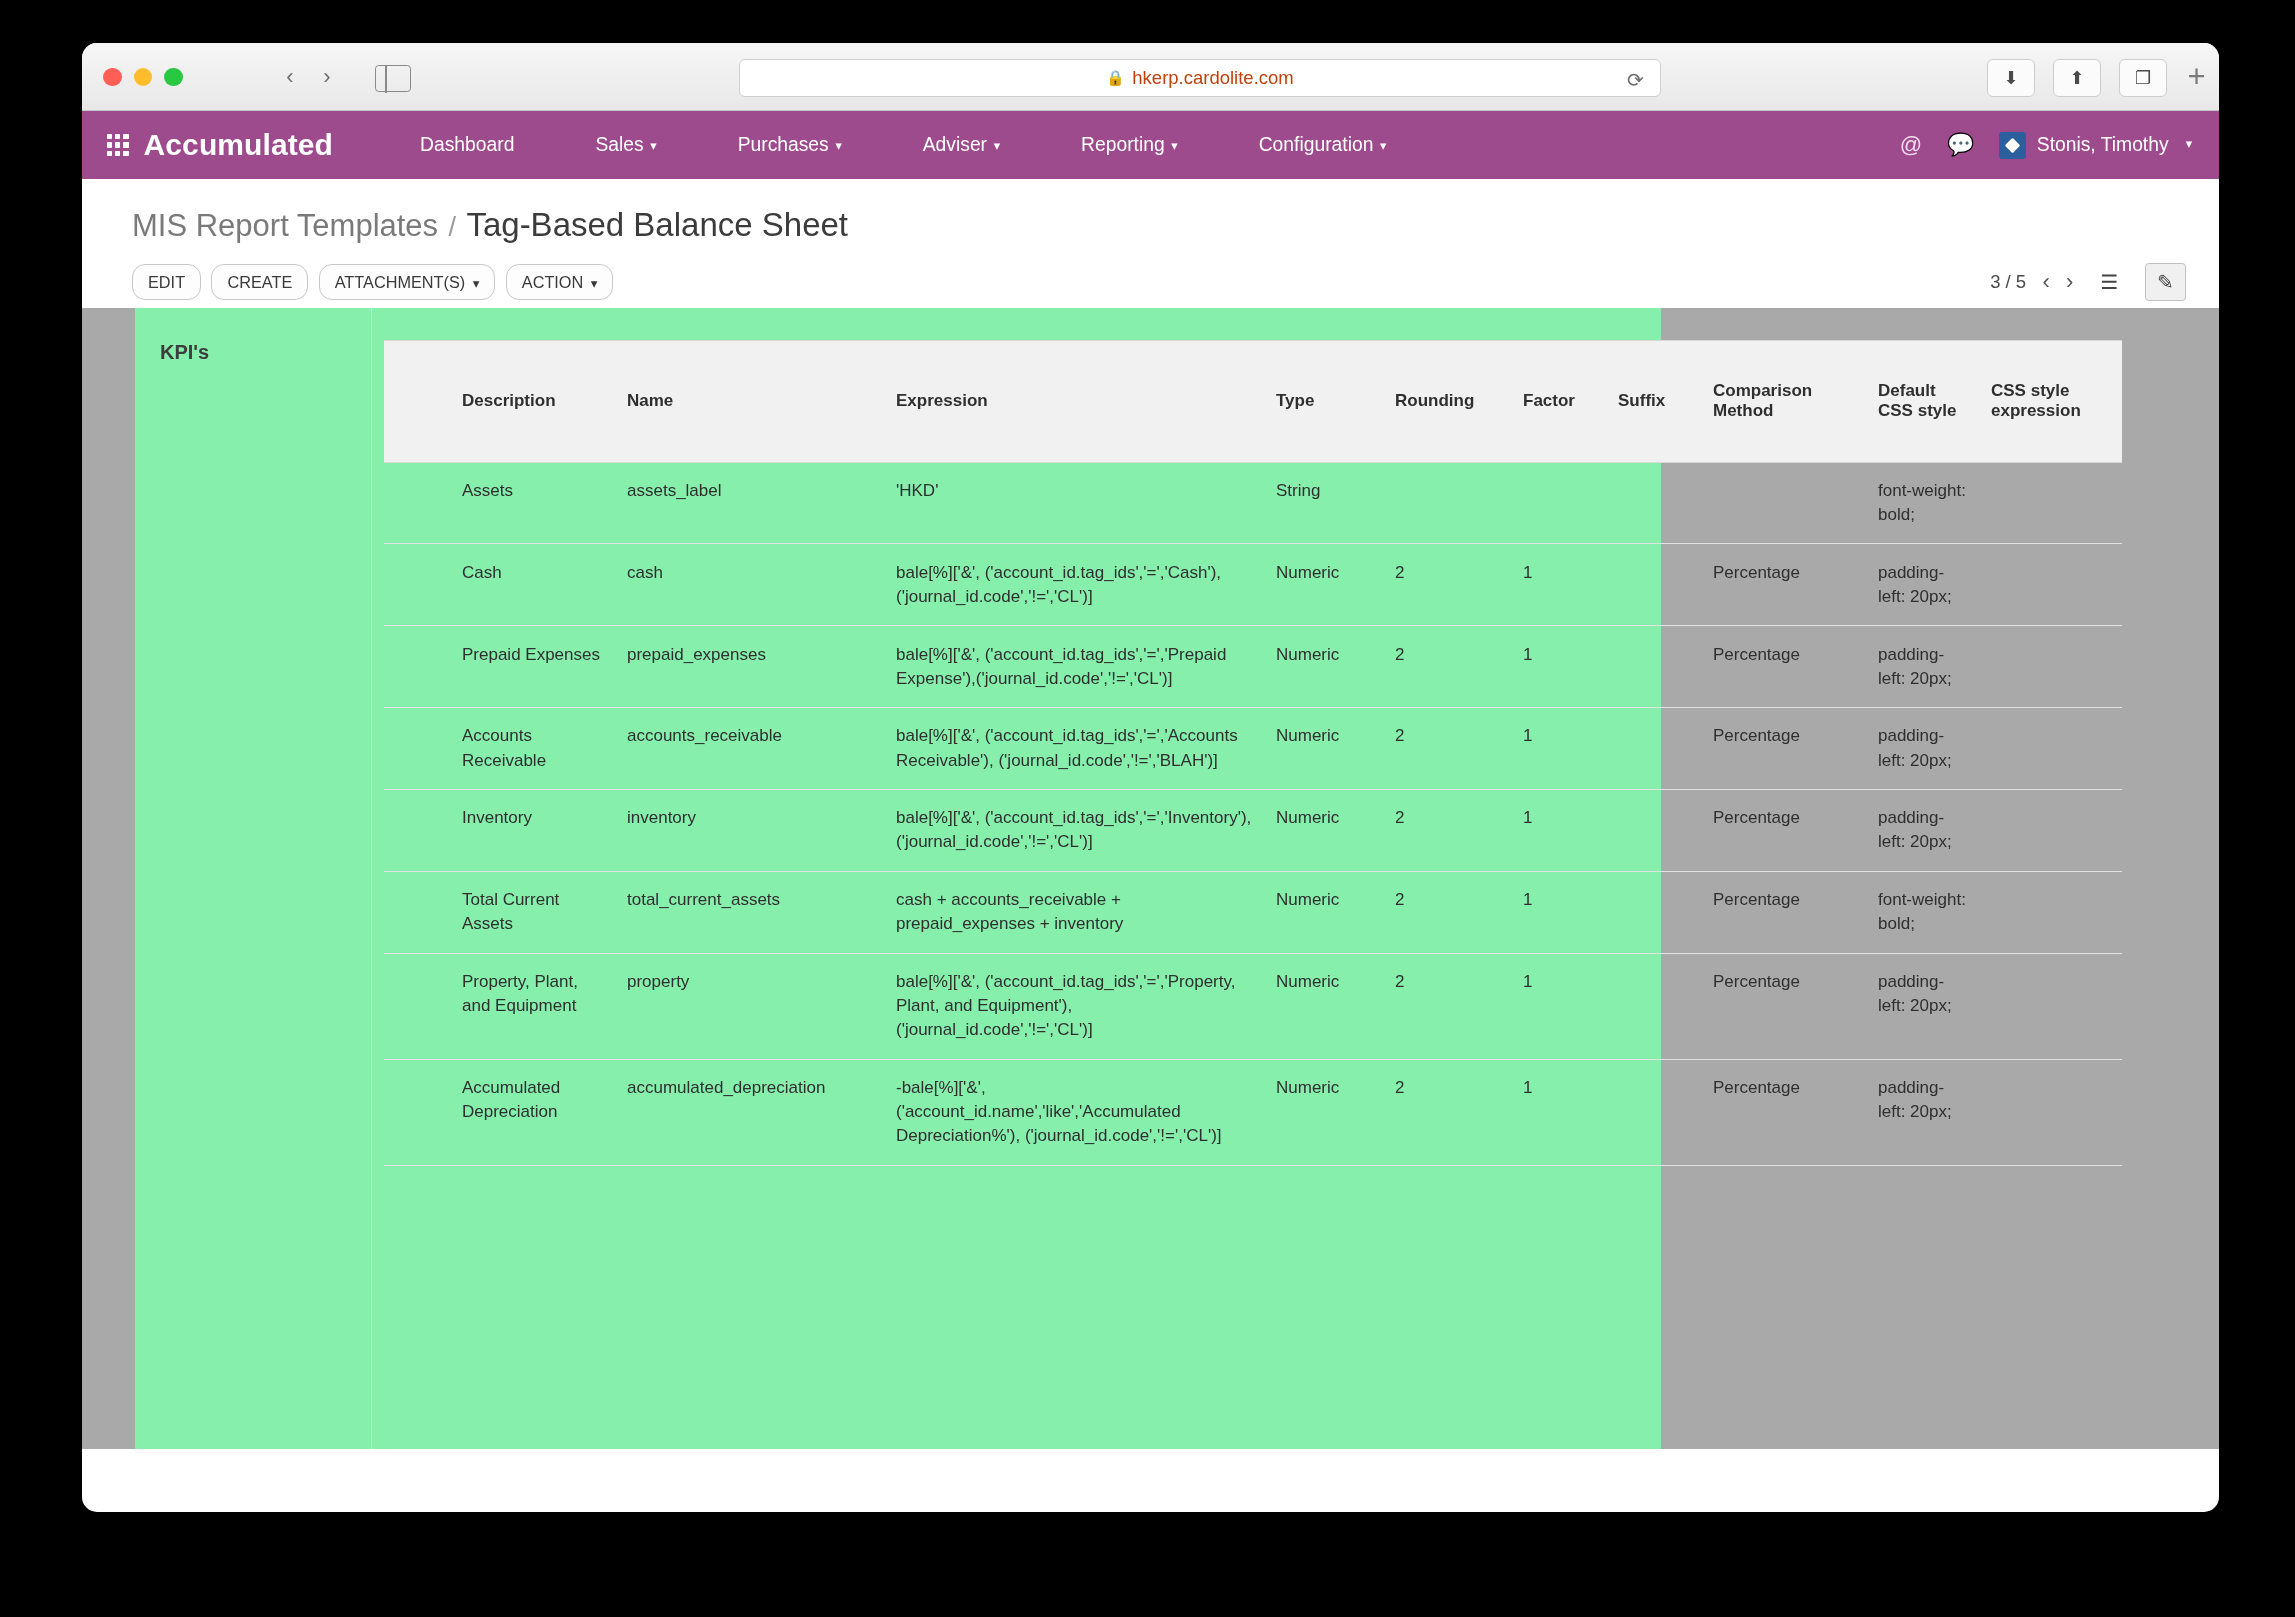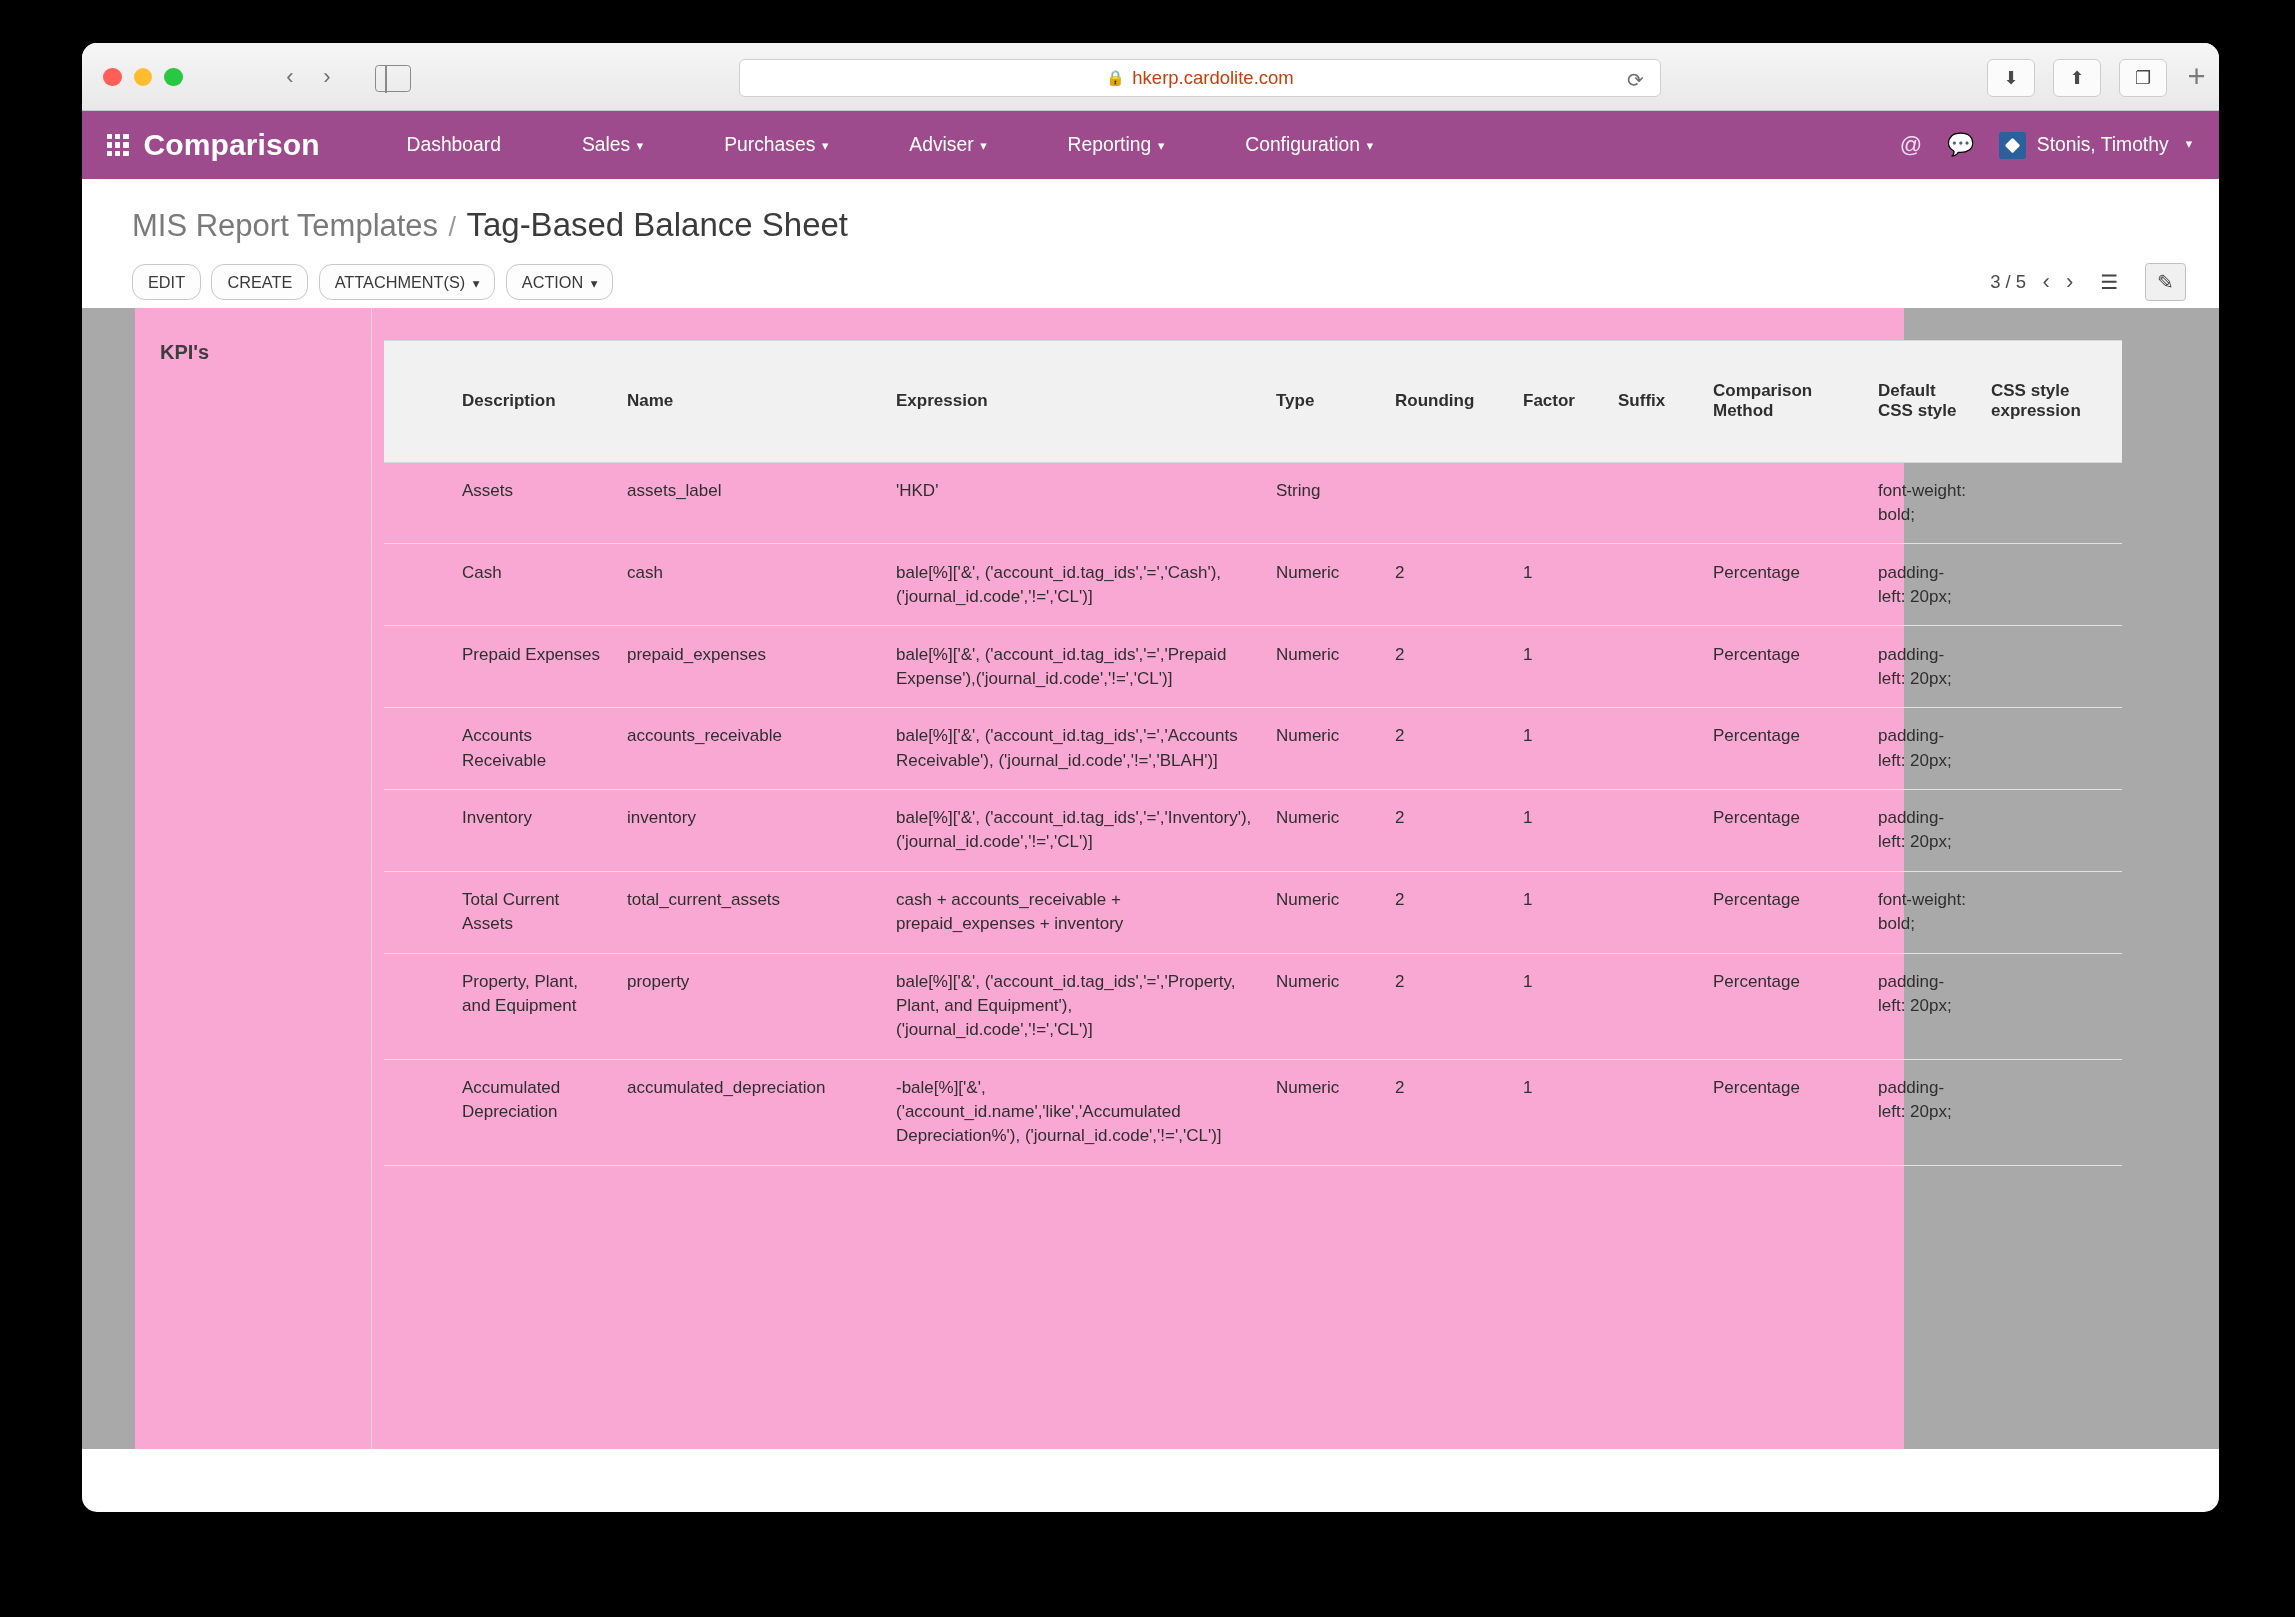--- a/index.html
+++ b/index.html
@@ -310,22 +310,22 @@
     position: relative;
     background: #a9a9a9;
     padding: 0;
     height: 1141px;
     overflow: hidden;
   }
   .sheet {
     position: absolute;
     left: 53px;
     top: 0;
-    width: 1769px;
-    background: #f9a8d4;
+    width: 1526px;
+    background: #86efac;
     height: 100%;
   }
   .kpi-label {
     font-size: 20px;
     font-weight: bold;
     color: #3d3d3d;
     padding: 33px 0 0 25px;
   }
   .side-rule {
     position: absolute;
@@ -439,21 +439,21 @@
       <i></i>
         <i></i>
         <i></i>
         <i></i>
         <i></i>
         <i></i>
         <i></i>
         <i></i>
         <i></i>
     </div>
-    <div class="brand">Comparison</div>
+    <div class="brand">Accumulated</div>
     <div class="menu">
       <div class="menu-item">
         <span>Dashboard</span>
       </div>
       <div class="menu-item">
         <span>Sales</span><span class="caret">▾</span>
       </div>
       <div class="menu-item">
         <span>Purchases</span><span class="caret">▾</span>
       </div>

